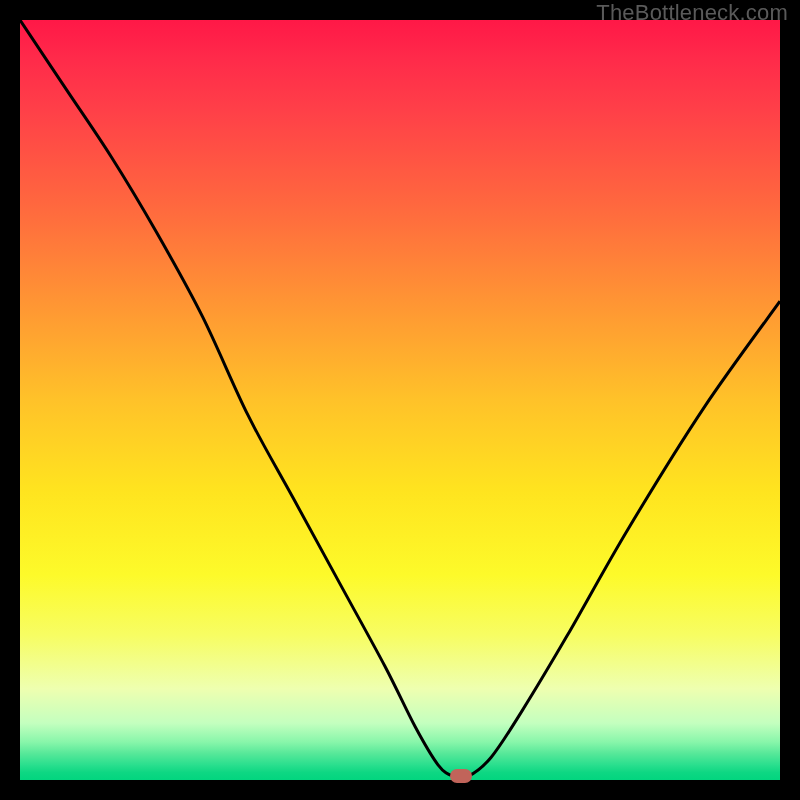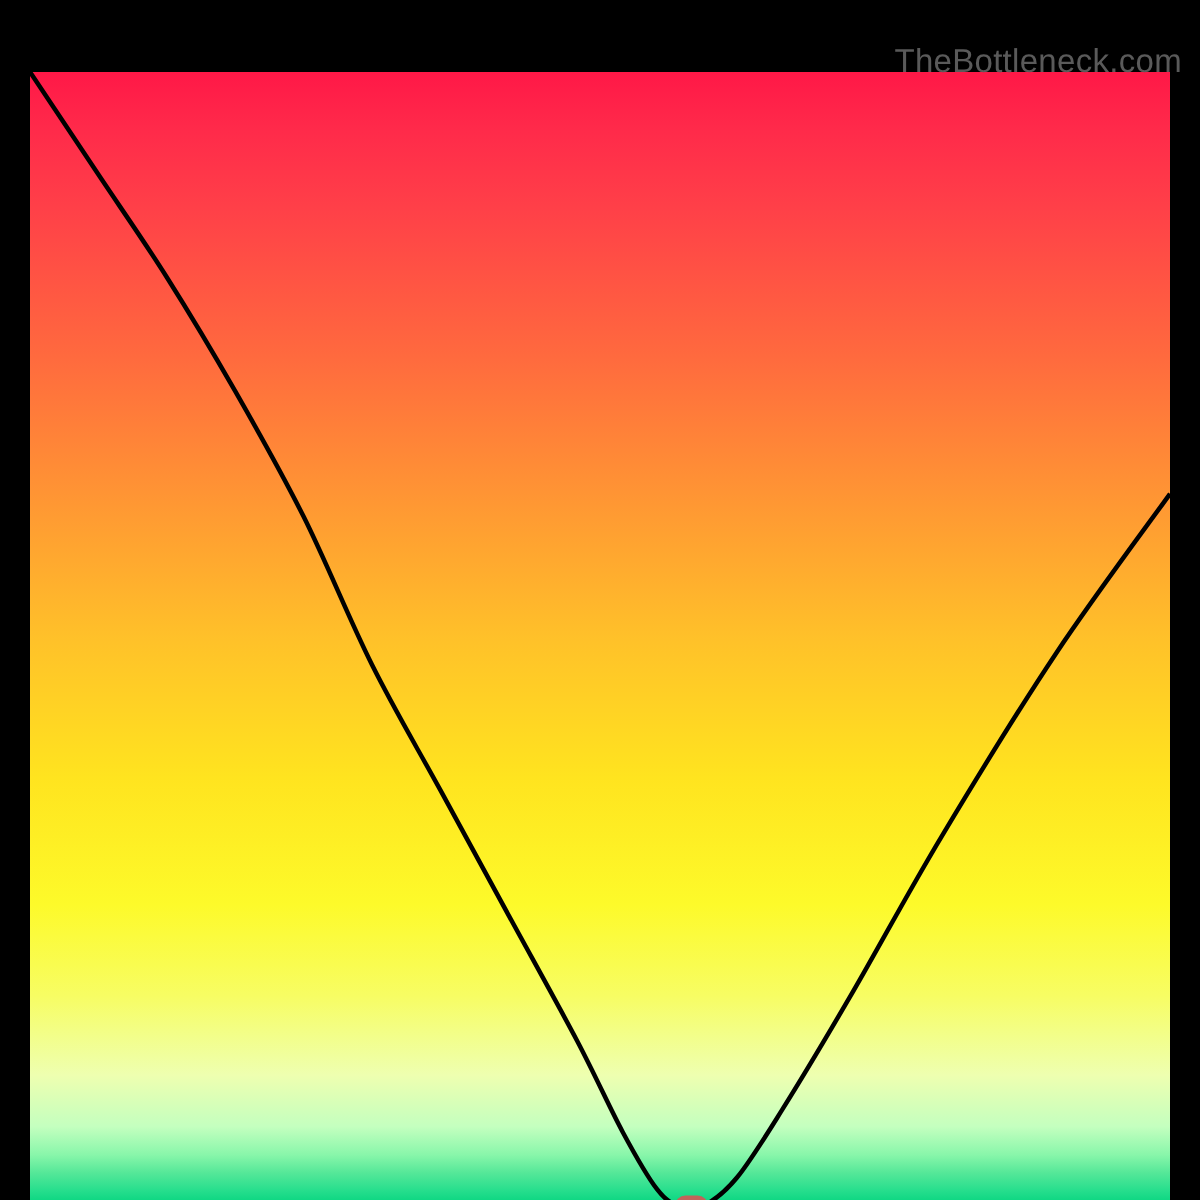--- a/index.html
+++ b/index.html
@@ -7,21 +7,20 @@
     padding: 0;
     width: 800px;
     height: 800px;
     background: #000000;
     overflow: hidden;
   }
   .chart-container {
     position: relative;
     width: 800px;
     height: 671px;
-    margin-top: 28px;
   }
   .plot-area {
     position: absolute;
     left: 20px;
     top: 20px;
     width: 760px;
     height: 760px;
   }
   .gradient-bg {
     position: absolute;

